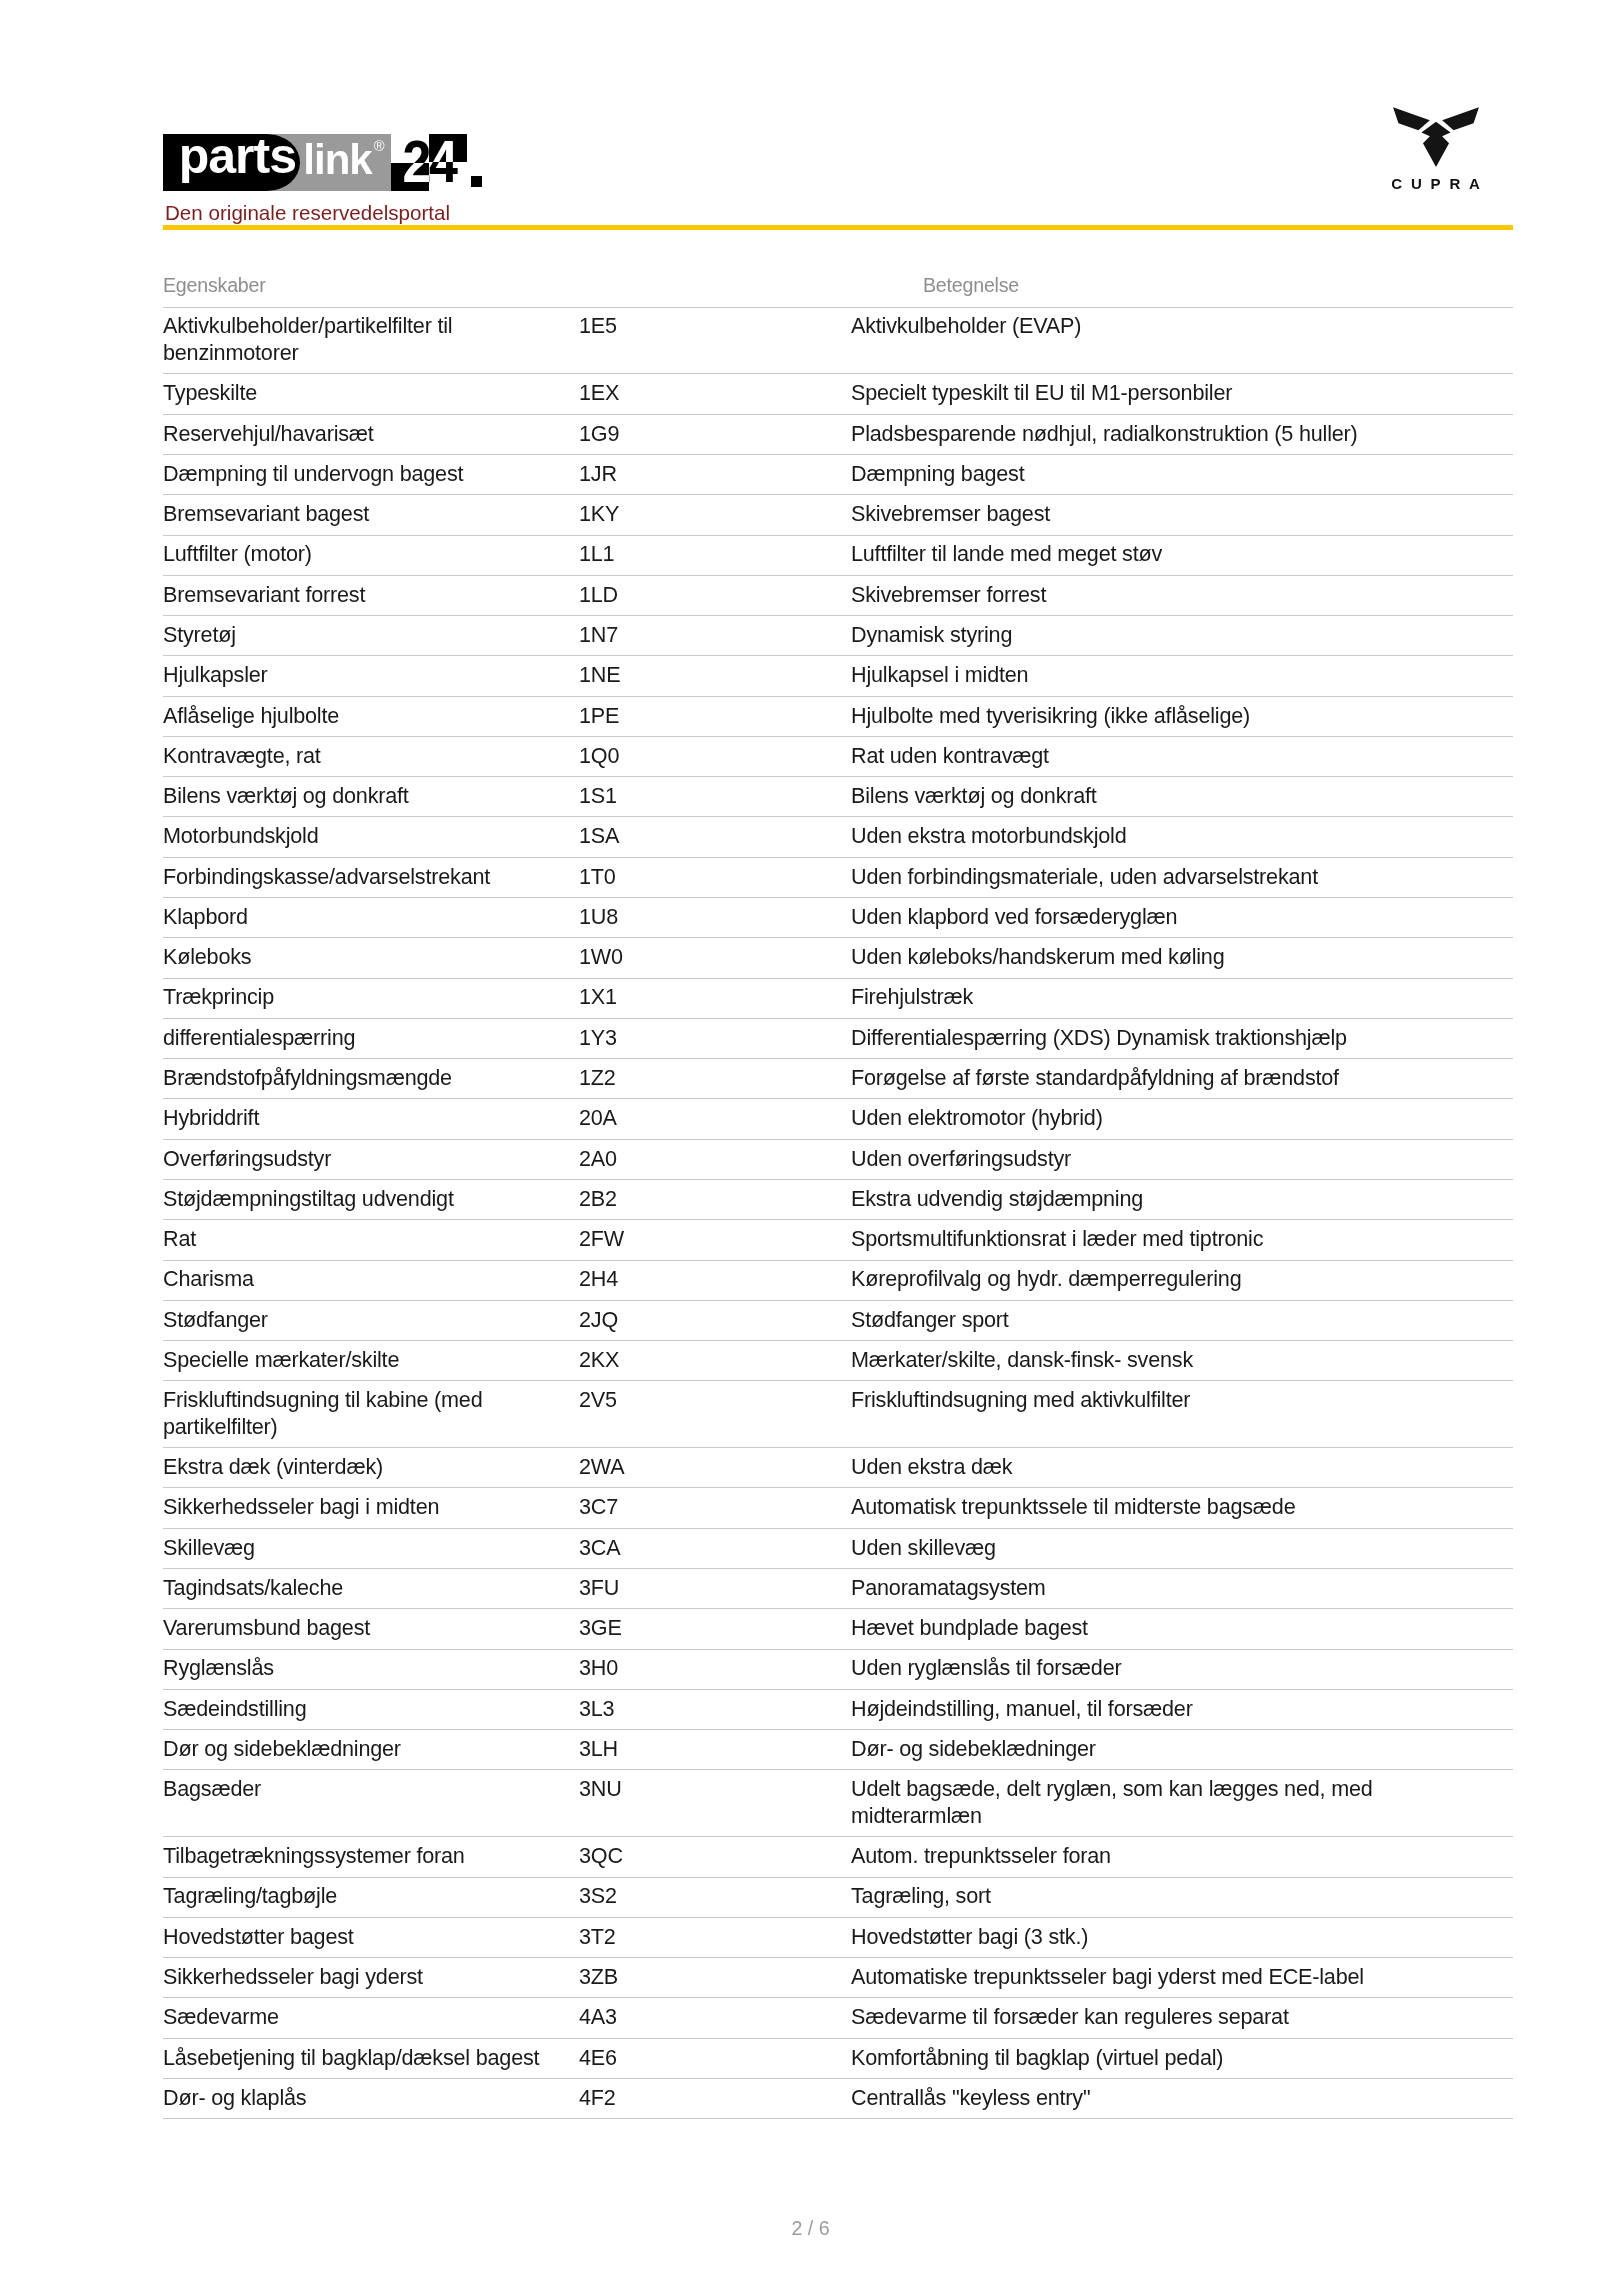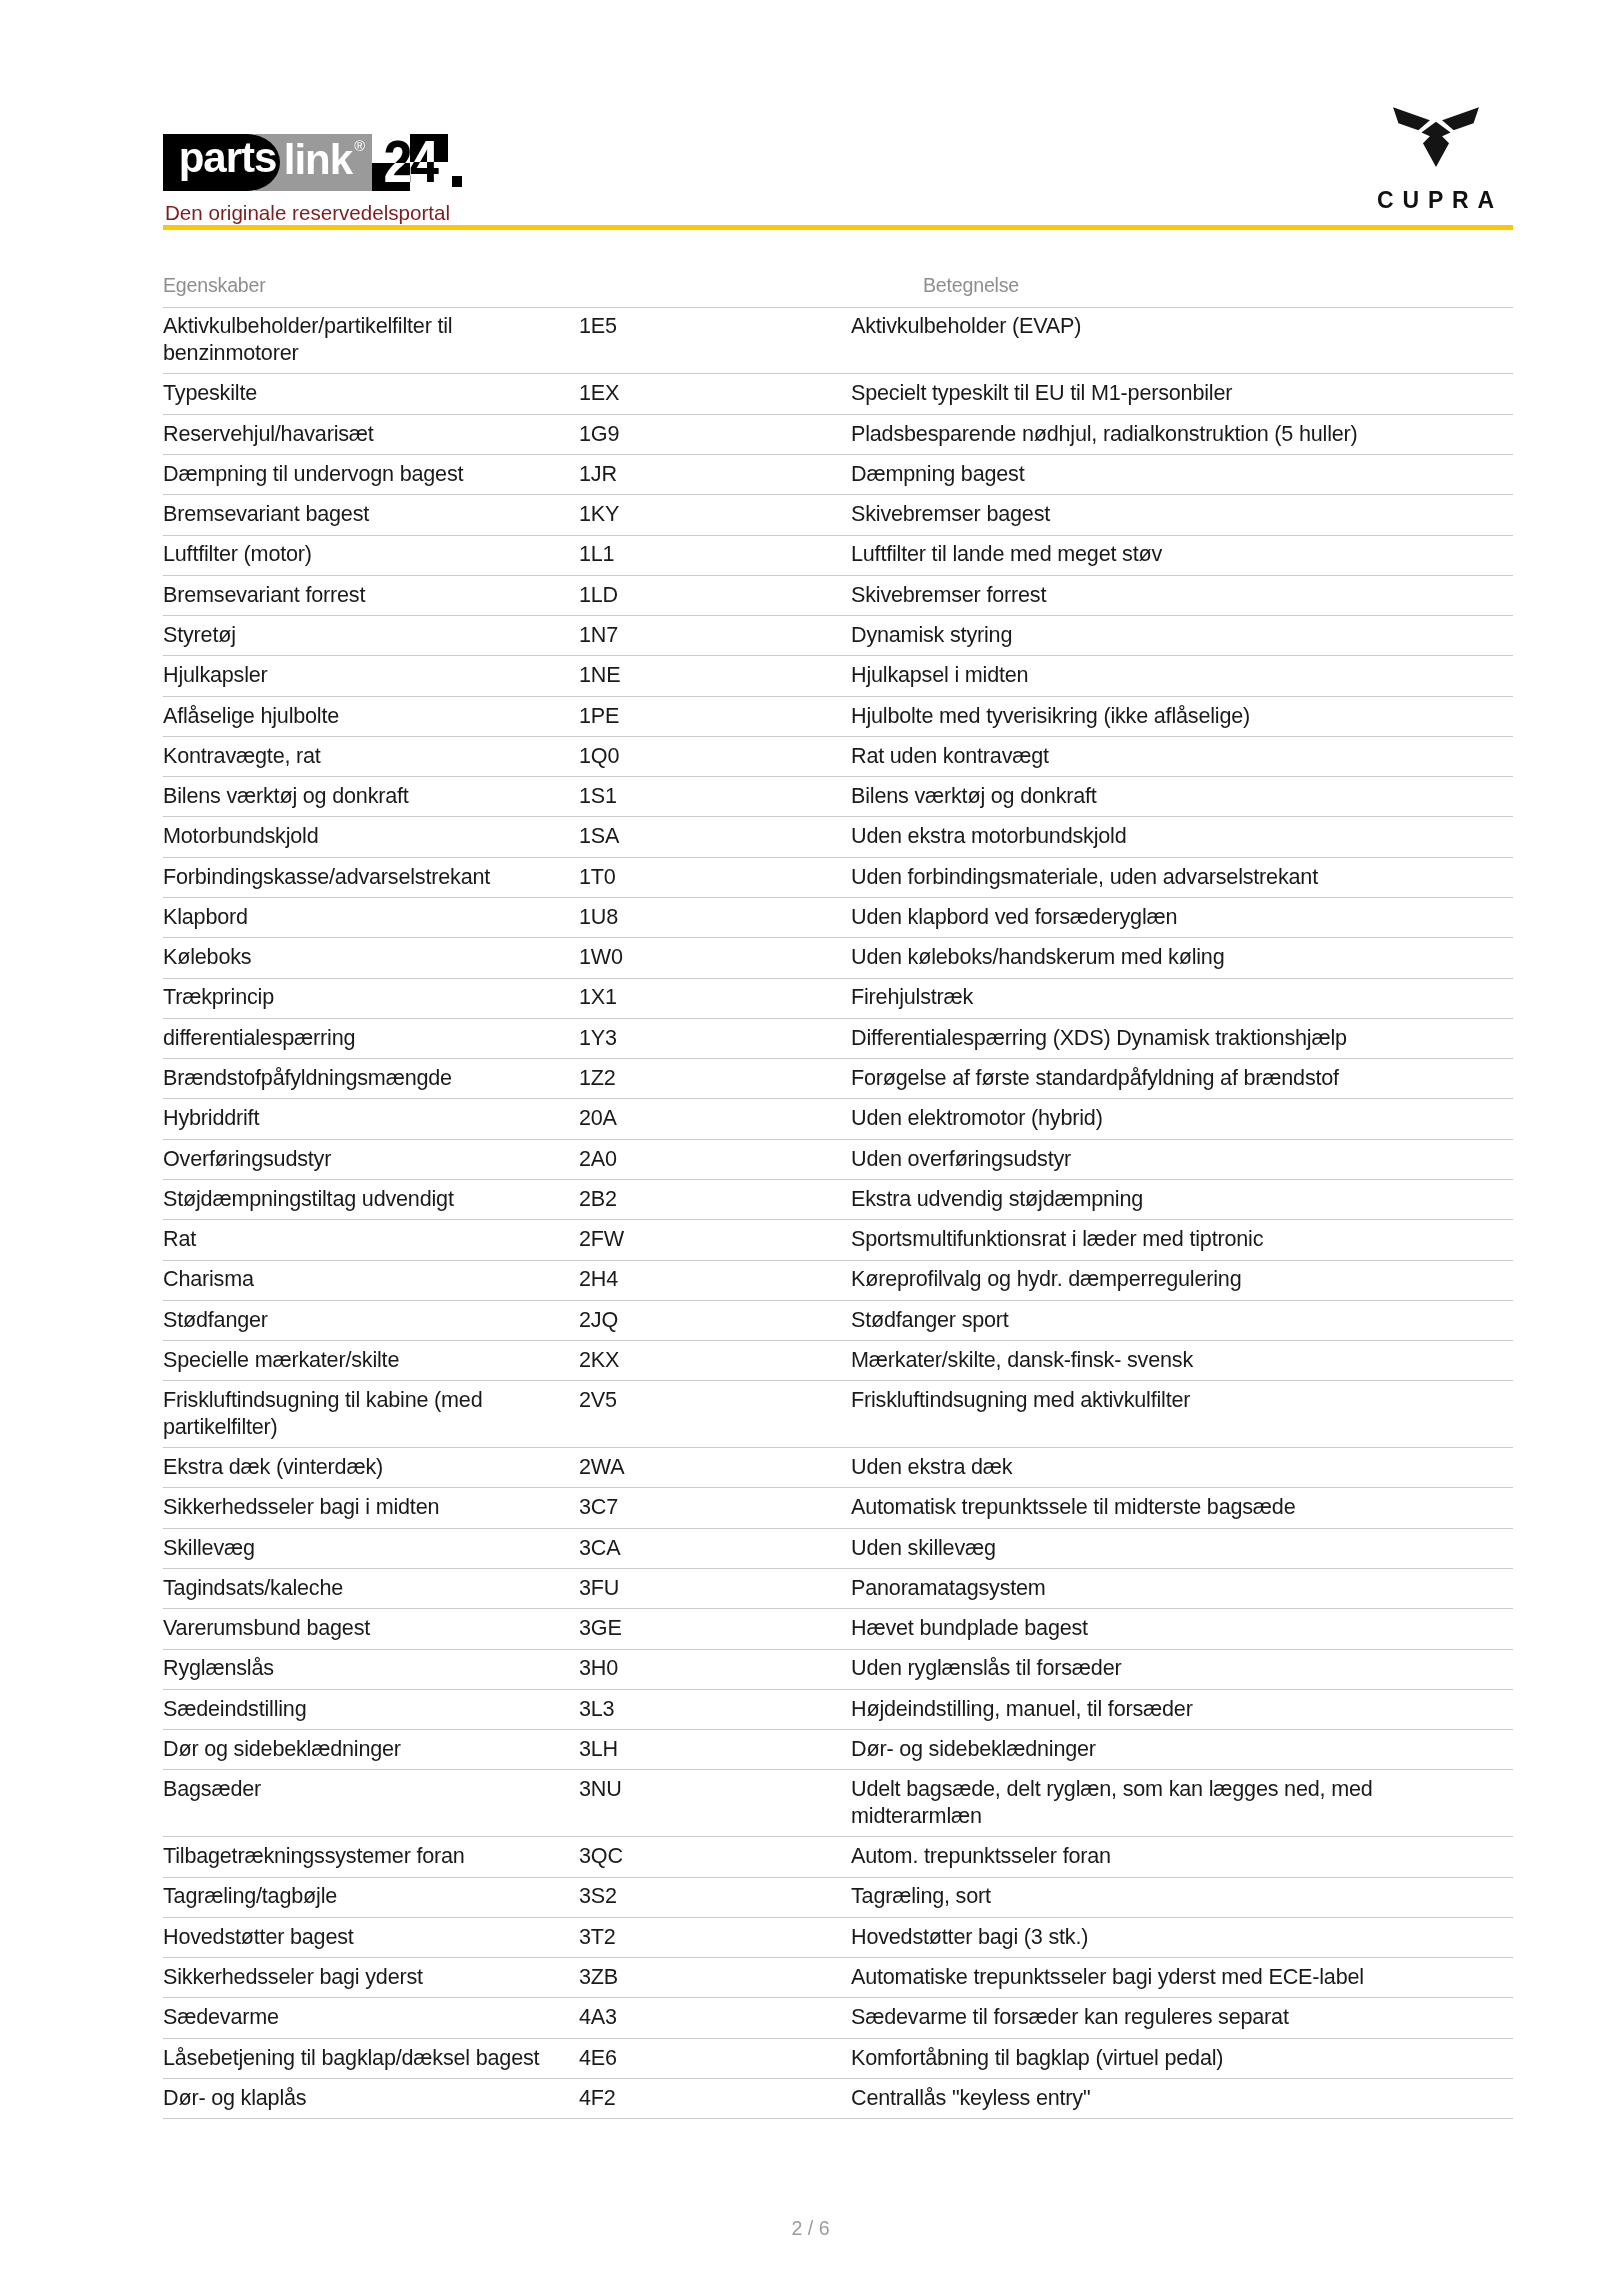--- a/index.html
+++ b/index.html
@@ -9,22 +9,22 @@
     background:#fff;
     font-family:"Liberation Sans",sans-serif;
     color:var(--body-text,#1a1a1a);
     overflow:hidden;
   }
   
   .header{position:absolute;left:163px;top:101px;width:1350px;height:127px;}
   .pl-logo{position:absolute;left:0;top:33px;height:57px;display:flex;align-items:stretch;}
   .pl-parts{
     background:#000;color:#fff;
-    display:flex;align-items:flex-start;
-    font-size:42px;font-weight:600;letter-spacing:-1px;
+    display:flex;align-items:flex-end;
+    font-size:50px;font-weight:600;letter-spacing:-1px;
     padding:0 3.9px 5.9px 15.7px;
     border-radius:0 33px 33px 0 / 0 50% 50% 0;
     margin-right:-25.5px;position:relative;z-index:2;
   }
   .pl-link{
     background:var(--logo-gray,#9a9a9a);color:#fff;
     display:flex;align-items:center;
     font-size:42px;font-weight:600;letter-spacing:-1px;
     padding:0 7.8px 5.9px 29px;position:relative;z-index:1;
   }
@@ -35,21 +35,21 @@
     display:flex;align-items:center;justify-content:center;
   }
   .pl-24 span{
     color:#fff;mix-blend-mode:difference;
     font-size:59px;font-weight:800;letter-spacing:-2.9px;
     transform:scaleX(.88);line-height:1;
   }
   .pl-dot{width:10.8px;height:10.8px;background:#000;align-self:flex-end;margin:0 0 3.9px 3.9px;}
   .tagline{position:absolute;left:2px;top:100px;font-size:20.6px;color:#7f1d1d;letter-spacing:0;}
   .cupra{position:absolute;right:3.9px;top:0;width:147px;text-align:center;}
-  .cupra-word{font-size:23px;font-weight:700;letter-spacing:8.8px;color:#111;margin-top:13px;text-indent:8.8px;}
+  .cupra-word{font-size:15px;font-weight:700;letter-spacing:8.8px;color:#111;margin-top:1px;text-indent:8.8px;}
   .yellow-rule{position:absolute;left:163px;top:225px;width:1350px;height:4.9px;background:var(--accent,#fec700);}
   
   .table{
     position:absolute;left:163px;top:265px;width:1350px;
     font-size:21.6px;letter-spacing:-0.2px;
   }
   .thead{
     display:grid;grid-template-columns:416px 272px 1fr;
     padding:8.8px 0 9.8px;border-bottom:1px solid var(--line,#cacaca);
     color:var(--hgray,#8e8e8e);font-size:19.6px;gap:36px;

